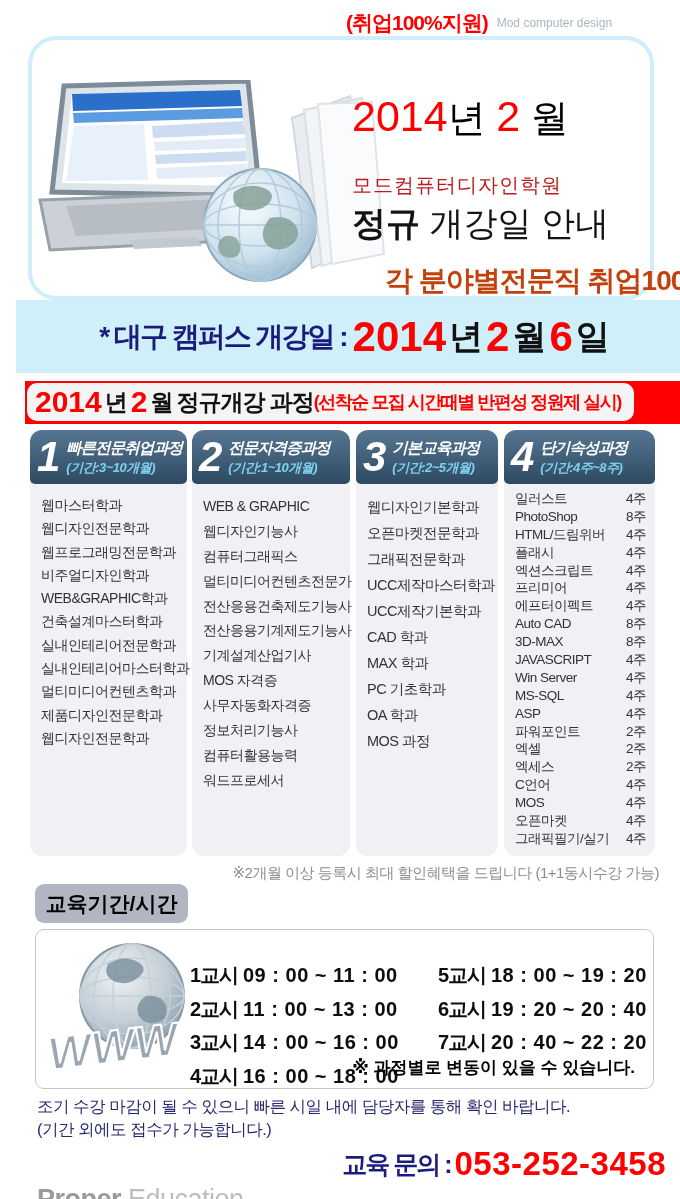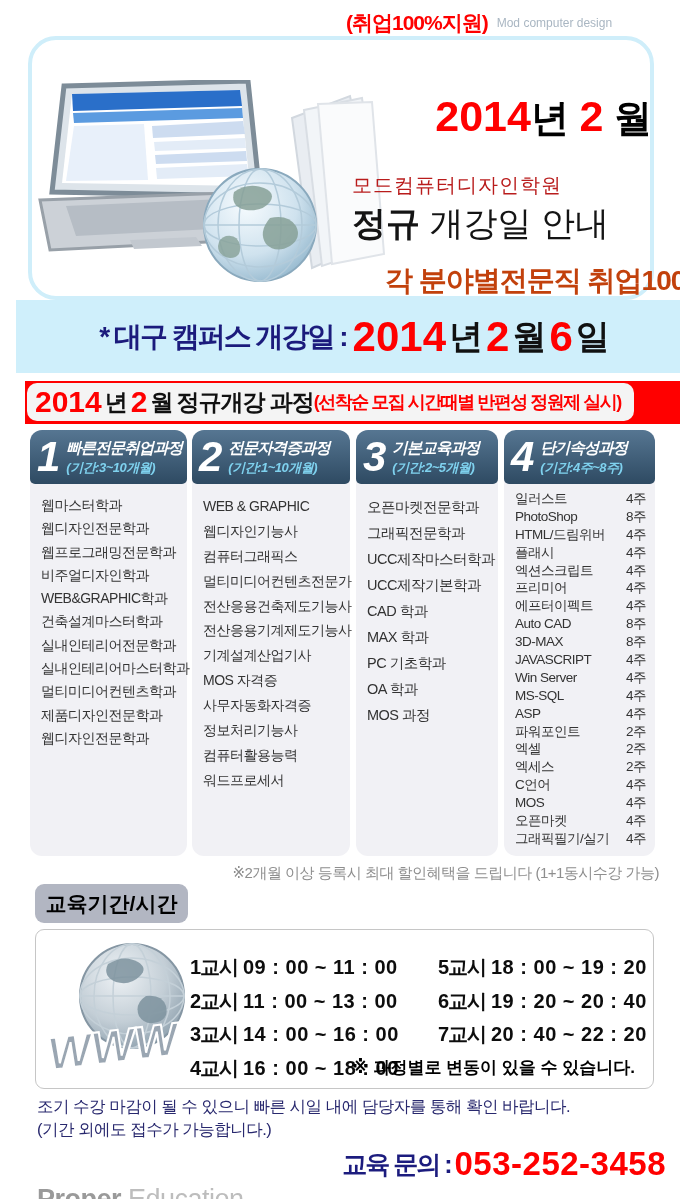--- a/index.html
+++ b/index.html
@@ -12,21 +12,21 @@
   .top-note .red { color:#ff0000; font-weight:bold; font-size:21px; letter-spacing:-1px; }
   .top-note .brand { color:#a9b6c2; font-size:12px; }
 
   
   .hero { position:absolute; left:28px; top:36px; width:626px; height:264px; border:4px solid #cfeefa; border-radius:28px; background:#fff; }
   .hero-art { position:absolute; pointer-events:none; }
   .art-laptop { left:2px; top:40px; width:270px; height:190px; }
   .art-papers { left:252px; top:48px; width:105px; height:200px; }
   .art-globe  { left:168px; top:122px; width:125px; height:130px; }
   .hero-text { position:absolute; left:320px; top:52px; width:300px; }
-  .hero-date { font-size:38px; font-weight:bold; color:#000; white-space:nowrap;text-align:right; }
+  .hero-date { font-size:38px; font-weight:normal; color:#000; white-space:nowrap; }
   .hero-date .num { color:#ff0000; font-size:43px; }
   .hero-academy { margin-top:28px; font-size:20px; color:#b91c1c; letter-spacing:1px; white-space:nowrap; }
   .hero-title { margin-top:2px; font-size:34px; color:#141414; white-space:nowrap; }
   .hero-title .strong { font-weight:bold; }
   .hero-tagline { margin-top:15px; font-size:28px; font-weight:bold; color:#c2410c; letter-spacing:-1px; white-space:nowrap;margin-left:33px; }
 
   
   .campus { position:absolute; top:300px; left:16px; width:680px; height:73px; background:#cfeffb;
             display:flex; align-items:center; justify-content:center; white-space:nowrap; }
   .campus .label { font-size:28px; font-weight:800; color:#1b1b7c; letter-spacing:-2px; margin-right:6px; }
@@ -67,21 +67,21 @@
   .discount { position:absolute; top:864px; left:0; width:659px; text-align:right;
               font-size:15px; color:#8e8e8e; letter-spacing:-0.5px; }
 
   
   .badge { position:absolute; top:884px; left:35px; width:153px; height:39px; background:#b2b6c2; border-radius:9px;
            display:flex; align-items:center; justify-content:center; font-size:21px; font-weight:bold; color:#000; }
   .sched { position:absolute; top:929px; left:35px; width:619px; height:160px; background:#fff;
            border:1px solid #c6c6c6; border-radius:9px; }
   .art-www { position:absolute; left:14px; top:8px; width:160px; height:148px; }
   .sched-grid { position:absolute; left:150px; top:13px; width:460px; font-weight:bold; color:#0d0d0d; }
-  .sched-col { position:absolute; top:8px; }
+  .sched-col { position:absolute; top:16px; }
   .sched-left { left:4px; }
   .sched-right { left:252px; }
   .srow { height:33.5px; line-height:33.5px; white-space:nowrap; font-size:20px; }
   .speriod { display:inline-block; width:53px; letter-spacing:-1px; }
   .stime { letter-spacing:0.5px; }
   .sched-note { position:absolute; right:18px; top:126px; font-size:17px; font-weight:bold; color:#000; white-space:nowrap; }
 
   
   .notices { position:absolute; left:37px; top:1095px; color:#28286e; font-size:16.5px; line-height:23px; letter-spacing:-0.5px; }
 
@@ -225,20 +225,21 @@
       </div>
       <div class="column col3">
         <div class="col-head">
           <span class="col-num">3</span>
           <span class="col-titles">
             <span class="col-title">기본교육과정</span>
             <span class="col-period">(기간:2~5개월)</span>
           </span>
         </div>
         <div class="col-list">
+          <div class="item">웹디자인기본학과</div>
           <div class="item">오픈마켓전문학과</div>
           <div class="item">그래픽전문학과</div>
           <div class="item">UCC제작마스터학과</div>
           <div class="item">UCC제작기본학과</div>
           <div class="item">CAD 학과</div>
           <div class="item">MAX 학과</div>
           <div class="item">PC 기초학과</div>
           <div class="item">OA 학과</div>
           <div class="item">MOS 과정</div>
         </div>

